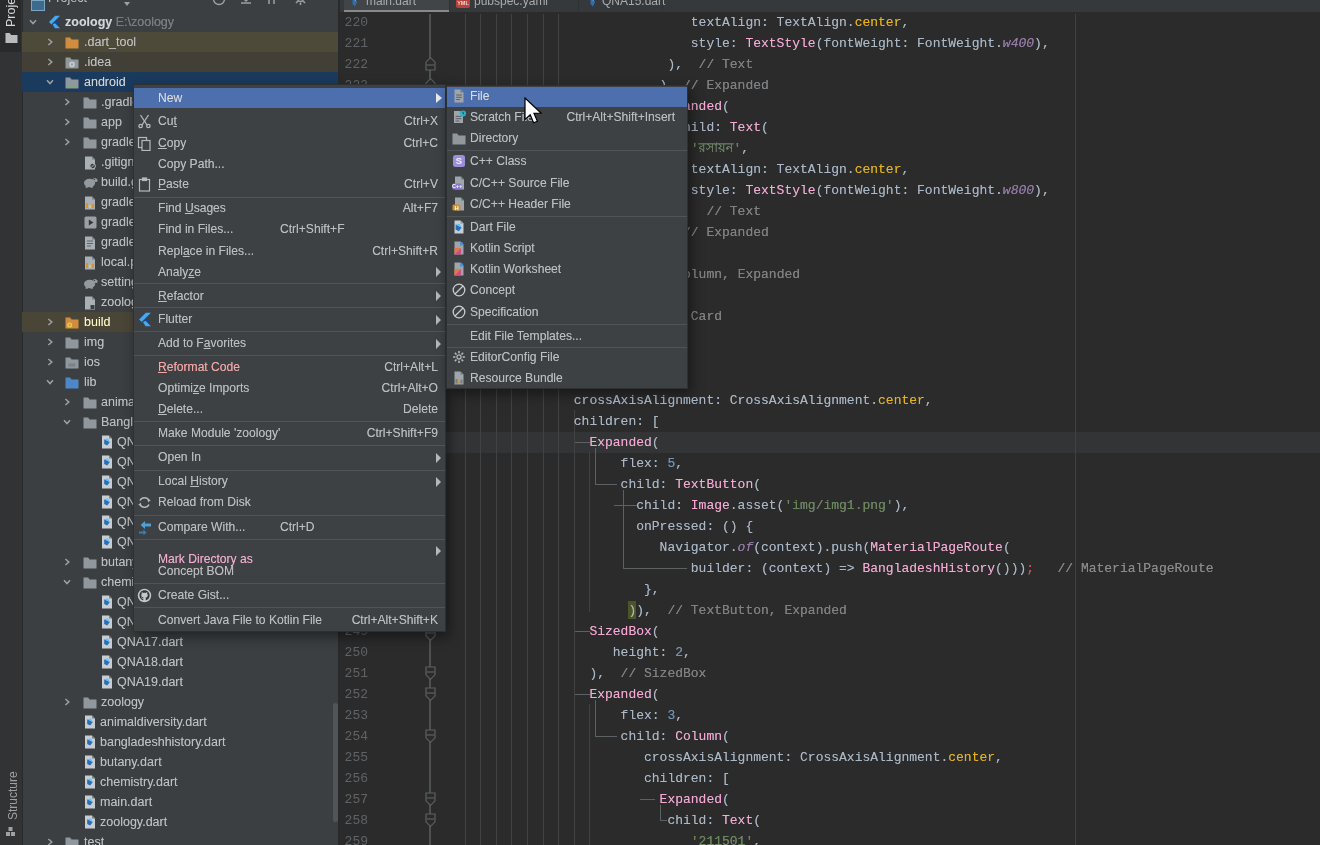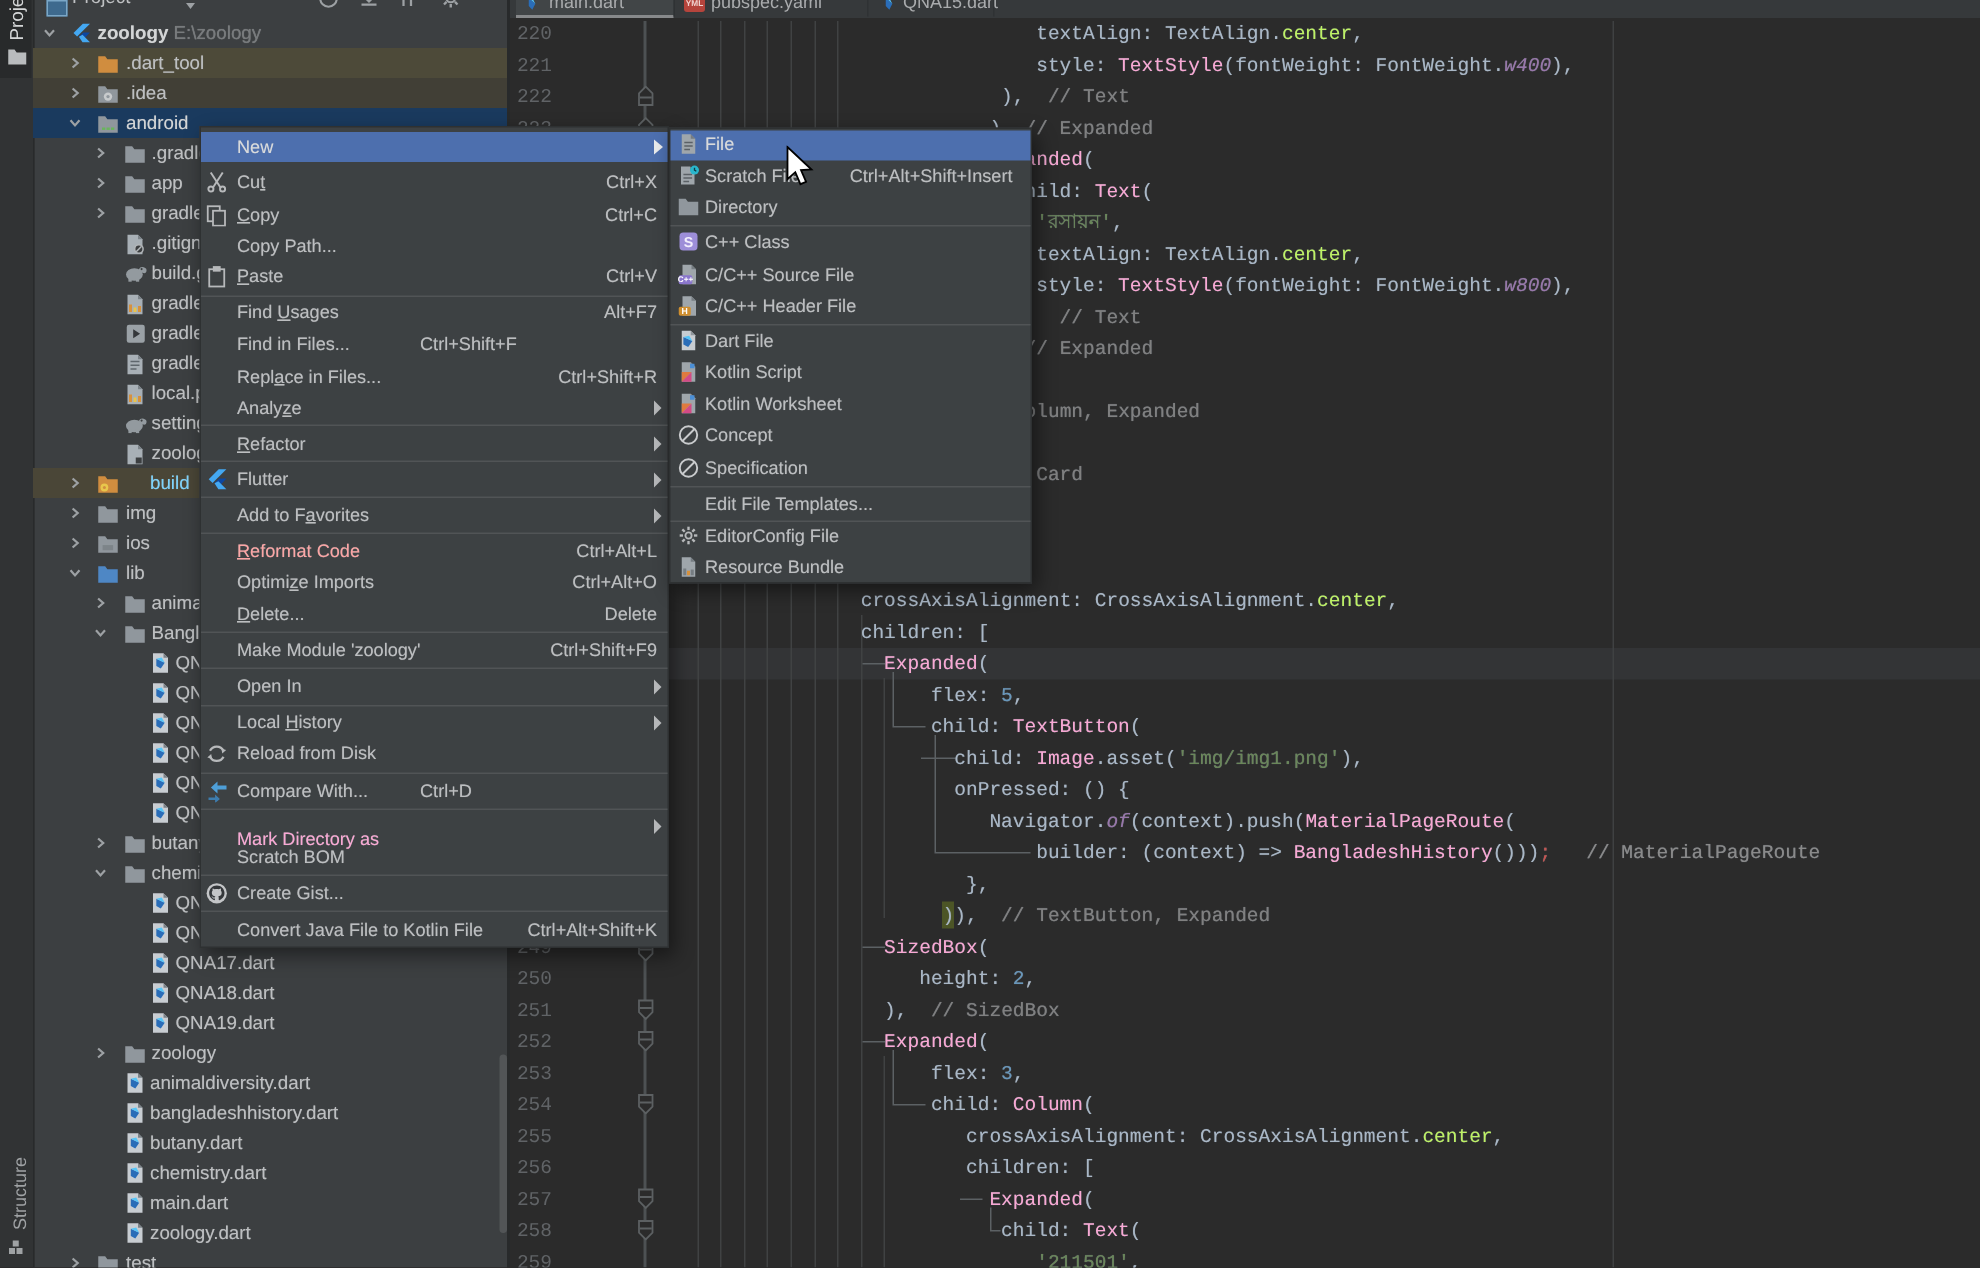--- a/index.html
+++ b/index.html
@@ -7,21 +7,21 @@
 #panel{left:22px;top:0;width:316px;height:845px;background:#3c3f41}
 #stripe{left:0;top:0;width:22px;height:845px;background:#313334;border-right:1px solid #282a2b}
 #pborder{left:338px;top:0;width:2px;height:845px;background:#282a2b}
 #tabbar{left:340px;top:0;width:980px;height:12px;background:#36393b}
 .row{position:absolute;height:20px;line-height:20px;font-size:12.5px;color:#bdbfc1;white-space:nowrap;text-shadow:0 0 0.6px rgba(195,197,199,0.5)}
 .cl{position:absolute;height:21px;line-height:21px;font-family:"Liberation Mono",monospace;
  font-size:13px;color:#a9b7c6;white-space:pre;text-shadow:0 0 0.6px rgba(169,183,198,0.55)}
 .num{position:absolute;width:60px;text-align:right;height:21px;line-height:21px;
  font-family:"Liberation Mono",monospace;font-size:13px;color:#606366}
 .c{color:#f9a8d4}.s{color:#6a8759}.n{color:#6897bb}.cm{color:#808080}.cm2{color:#8a8a8a}
-.f{color:#bef264}.fi{color:#9876aa;font-style:italic}.err{color:#c75450}
+.f{color:#eab308}.fi{color:#9876aa;font-style:italic}.err{color:#c75450}
 .mrow{position:absolute;height:21px;line-height:21px;font-size:12.1px;color:#bcbec0;white-space:nowrap;text-shadow:0 0 0.6px rgba(200,202,204,0.5)}
 .sep{position:absolute;left:1px;right:1px;height:1px;background:#515456}
 .guide{position:absolute;width:1px;background:#404243}
 .wline{position:absolute;background:#5c6164}
 u{text-decoration:underline}
 </style></head><body>
 <div class="abs" style="left:340px;top:0;width:980px;height:845px;background:#2b2b2b"></div>
 <div class="abs" id="tabbar"></div>
 <div class="abs" id="panel"></div>
 <div class="abs" id="pborder"></div>
@@ -188,21 +188,21 @@
 <div class="row" style="left:101px;top:292px;font-weight:normal;color:#bdbfc1">zoology.iml</div>
 <div class="abs" style="left:22px;top:312px;width:316px;height:20px;background:#4a4637"></div>
 <svg class="abs" style="left:45px;top:317px" width="10" height="10" viewBox="0 0 10 10">
     <path d="M3.4 2 L6.8 5 L3.4 8" fill="none" stroke="#9da1a4" stroke-width="1.5"></path>
   </svg>
 <svg class="abs" style="left:65px;top:317px" width="14" height="12" viewBox="0 0 14 12">
     <path d="M0.5 0.5 h4.6 l1.5 2 H13.5 V11.5 H0.5 Z" fill="#d08d3f"></path>
     <circle cx="4.6" cy="8" r="2.6" fill="#e8c64c"></circle>
     <circle cx="4.6" cy="8" r="1" fill="#d08d3f"></circle>
   </svg>
-<div class="row" style="left:100px;top:312px;font-weight:normal;color:#7dd3fc">build</div>
+<div class="row" style="left:84px;top:312px;font-weight:normal;color:#fef9c3">build</div>
 <svg class="abs" style="left:45px;top:337px" width="10" height="10" viewBox="0 0 10 10">
     <path d="M3.4 2 L6.8 5 L3.4 8" fill="none" stroke="#9da1a4" stroke-width="1.5"></path>
   </svg>
 <svg class="abs" style="left:65px;top:337px" width="14" height="12" viewBox="0 0 14 12">
     <path d="M0.5 0.5 h4.6 l1.5 2 H13.5 V11.5 H0.5 Z" fill="#90979d"></path>
   </svg>
 <div class="row" style="left:84px;top:332px;font-weight:normal;color:#bdbfc1">img</div>
 <svg class="abs" style="left:45px;top:357px" width="10" height="10" viewBox="0 0 10 10">
     <path d="M3.4 2 L6.8 5 L3.4 8" fill="none" stroke="#9da1a4" stroke-width="1.5"></path>
   </svg>
@@ -614,21 +614,21 @@
 <div class="sep" style="left:134px;top:514.6px;width:311px"></div>
 <div class="abs" style="left:137px;top:519.6px;width:15px;height:15px"><svg width="15" height="15" viewBox="0 0 15 15">
 <path d="M14 3.6 L8 3.6 L8 1 L3.6 5 L8 9 L8 6.4 L14 6.4 Z" fill="#4e9fd8"></path>
 <path d="M2 11.6 L6.4 11.6 L6.4 9.6 L9.6 12.6 L6.4 15.4 L6.4 13.4 L2 13.4 Z" fill="#3d7cad"></path>
     </svg></div>
 <div class="mrow" style="left:158px;top:516.6px;color:#bcbec0">Compare With...</div>
 <div class="mrow" style="left:280px;top:516.6px;width:158px;text-align:left">Ctrl+D</div>
 <div class="sep" style="left:134px;top:538.9px;width:311px"></div>
 <div class="mrow" style="left:158px;top:549px;color:#f9a8d4">Mark Directory as</div>
 <div class="abs" style="left:436px;top:545.7px;width:0;height:0;border-left:5px solid #b5b7b9;border-top:5px solid transparent;border-bottom:5px solid transparent"></div>
-<div class="mrow" style="left:158px;top:561.1px;color:#bcbec0">Scratch BOM</div>
+<div class="mrow" style="left:158px;top:561.1px;color:#bcbec0">Concept BOM</div>
 <div class="sep" style="left:134px;top:583.1px;width:311px"></div>
 <div class="abs" style="left:137px;top:588.1px;width:15px;height:15px"><svg width="15" height="15" viewBox="0 0 16 16">
       <circle cx="8" cy="8" r="7.2" fill="#c3c5c7"></circle>
 <path d="M8 2.5 c-3 0-5.4 2.4-5.4 5.4 0 2.4 1.5 4.4 3.7 5.1 0.3 0 0.4-0.1 0.4-0.3 v-1 c-1.5 0.3-1.8-0.7-1.8-0.7-0.2-0.6-0.6-0.8-0.6-0.8-0.5-0.3 0-0.3 0-0.3 0.5 0 0.8 0.6 0.8 0.6 0.5 0.8 1.3 0.6 1.6 0.4 0-0.3 0.2-0.6 0.3-0.7-1.2-0.1-2.5-0.6-2.5-2.7 0-0.6 0.2-1.1 0.6-1.5 0-0.1-0.2-0.7 0-1.4 0 0 0.5-0.1 1.5 0.6 0.4-0.1 0.9-0.2 1.4-0.2 0.5 0 1 0.1 1.4 0.2 1-0.7 1.5-0.6 1.5-0.6 0.3 0.7 0.1 1.3 0 1.4 0.3 0.4 0.6 0.9 0.6 1.5 0 2.2-1.3 2.6-2.5 2.7 0.2 0.2 0.4 0.5 0.4 1v1.5c0 0.1 0.1 0.3 0.4 0.3 2.2-0.7 3.7-2.7 3.7-5.1 0-3-2.4-5.4-5.4-5.4z" fill="#34373a"></path>
     </svg></div>
 <div class="mrow" style="left:158px;top:585.1px;color:#bcbec0">Create Gist...</div>
 <div class="sep" style="left:134px;top:607.4px;width:311px"></div>
 <div class="mrow" style="left:158px;top:609.7px;color:#bcbec0">Convert Java File to Kotlin File</div>
 <div class="mrow" style="left:280px;top:609.7px;width:158px;text-align:right">Ctrl+Alt+Shift+K</div>
 <div class="abs" style="left:446px;top:85px;width:242px;height:304px;background:#3d4143;border:1px solid #2e3132;box-sizing:border-box;box-shadow:3px 5px 12px rgba(0,0,0,0.45)"></div>

